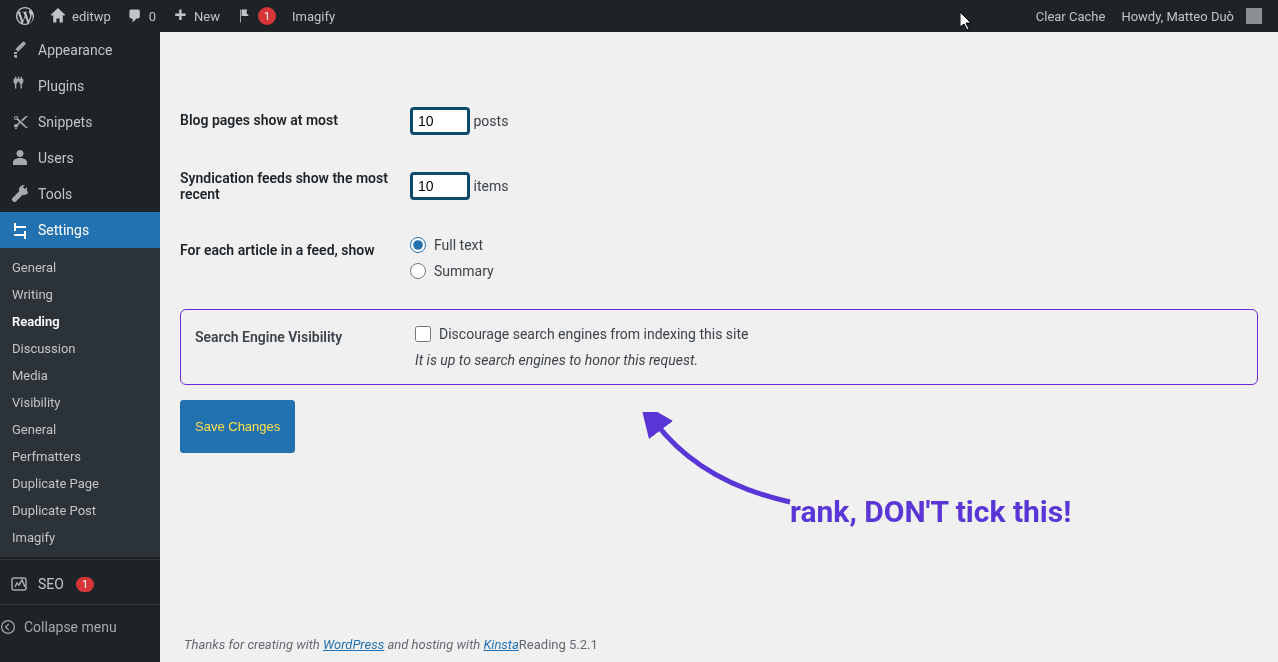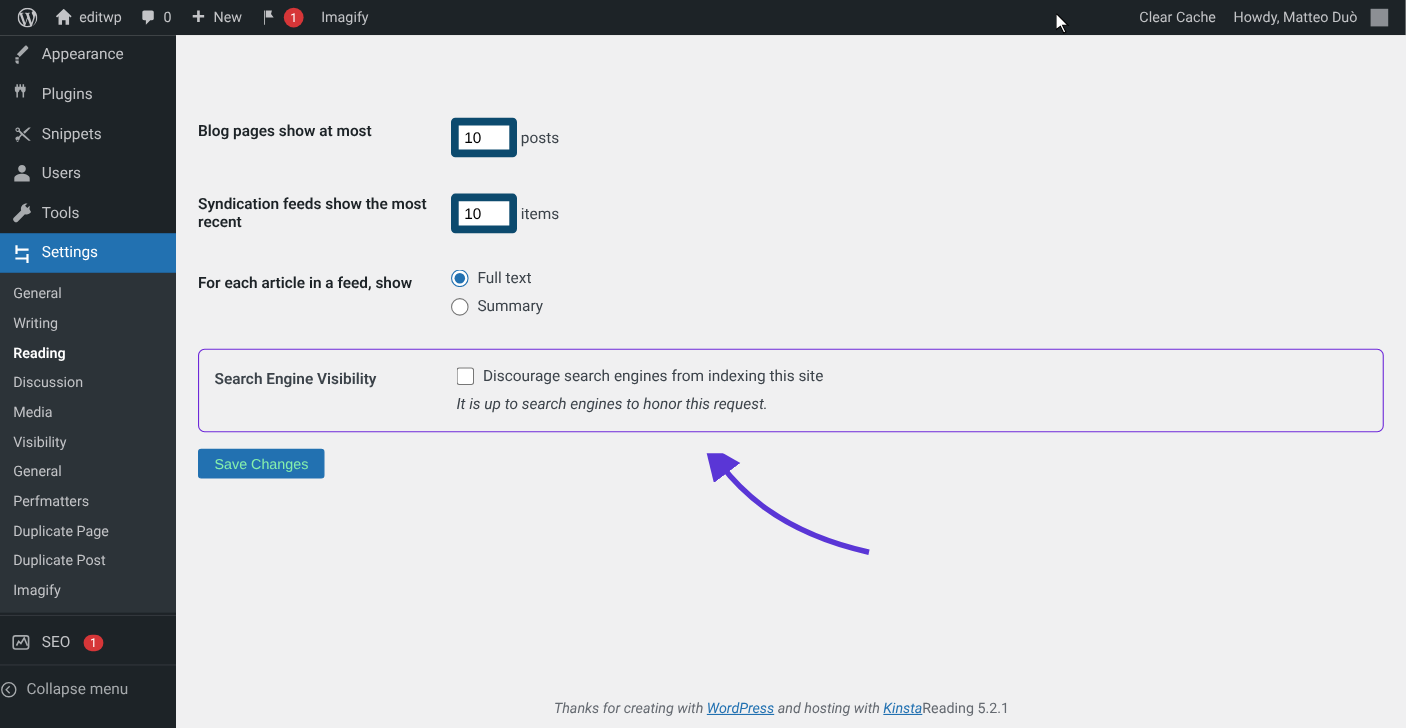--- a/index.html
+++ b/index.html
@@ -24,37 +24,37 @@
 .submenu-item.active { color: #fff; font-weight: 600; }
 .sidebar-sep { height: 5px; border-top: 1px solid #32373c; margin: 2px 0; }
 .collapse { display: flex; align-items: center; gap: 8px; padding: 8px 0; cursor: pointer; color: #a7aaad; }
 .seo-badge { background: #d63638; border-radius: 9px; padding: 1px 6px; font-size: 11px; color: #fff; margin-left: 4px; }
 
 
 .content { position: absolute; top: 32px; left: 160px; right: 0; height: 630px; background: #f0f0f1; padding: 0 20px 0 20px; }
 .form-table { width: 100%; border-collapse: collapse; margin-top: 60px; }
 .form-table th { text-align: left; vertical-align: top; width: 220px; padding: 20px 10px 20px 0; font-weight: 600; font-size: 14px; color: #1d2327; }
 .form-table td { padding: 15px 10px; font-size: 14px; color: #3c434a; }
-input.small-text { width: 60px; padding: 3px 5px; border: 7px solid #0c4a6e; border-radius: 4px; font-size: 14px; background: #fff; }
+input.small-text { width: 60px; padding: 3px 5px; border: 3px solid #0c4a6e; border-radius: 4px; font-size: 14px; background: #fff; }
 .radio-row { display: flex; align-items: center; gap: 8px; margin-bottom: 10px; }
 input[type=radio] { width: 16px; height: 16px; accent-color: #2271b1; }
 input[type=checkbox] { width: 16px; height: 16px; }
 .desc-italic { font-style: italic; color: #3c434a; margin-top: 10px; }
 
 .highlight-box { border: 1px solid #6d28d9; border-radius: 6px; padding: 2px; margin-top: 5px; }
 .highlight-box table { width: 100%; }
 .highlight-box th { padding: 15px 10px 15px 10px; font-weight: 600; width: 218px; vertical-align: top; text-align: left; font-size: 14px; }
 .highlight-box td { padding: 12px 10px; font-size: 14px; }
 
-.button-primary { background: #2271b1; border: 1px solid #2271b1; color: #86efac; padding: 5px 14px; border-radius: 3px; font-size: 13px; cursor: pointer; margin-top: 15px; }
+.button-primary { background: #2271b1; border: 1px solid #2271b1; color: #fde047; padding: 18px 14px; border-radius: 3px; font-size: 13px; cursor: pointer; margin-top: 15px; }
 
 .annotation-arrow { position: absolute; left: 480px; top: 380px; pointer-events: none; }
 .annotation-text { position: absolute; left: 630px; top: 460px; color: #5a36d6; font-size: 30px; font-weight: 700; text-align: center; line-height: 1.3; pointer-events: none; }
 
-.footer { position: absolute; bottom: 10px; left: 3px; right: 20px; font-style: italic; color: #646970; font-size: 13px; display: flex; justify-content: center; }
+.footer { position: absolute; bottom: 10px; left: 24px; right: 20px; font-style: italic; color: #646970; font-size: 13px; display: flex; justify-content: flex-start; }
 .footer a { color: #2271b1; text-decoration: underline; }
 
 .cursor { position: absolute; top: 12px; left: 960px; pointer-events: none; z-index: 999; }
 
 svg { display: block; }
 </style>
 </head>
 <body>
 
 <div class="adminbar">
@@ -254,20 +254,21 @@
   <svg class="annotation-arrow" width="160" height="100">
     <defs>
         <marker id="ah" markerWidth="10" markerHeight="10" refX="2" refY="3" orient="auto">
           <path d="M0,0 L0,6 L7,3 z" fill="#5a36d6"></path>
         </marker>
       </defs>
     <path d="M150,90 Q60,70 15,10" stroke="#5a36d6" stroke-width="5" fill="none" marker-end="url(#ah)"></path>
   </svg>
 
   <div class="annotation-text">
+    <div>rank, DON'T tick this!</div>
   </div>
 
   <div class="footer">
     <span>
       <span>Thanks for creating with </span><a>WordPress</a><span> and hosting with </span><a>Kinsta</a>
     </span>
     <span style="font-style:normal;">Reading 5.2.1</span>
   </div>
 </div>
 

